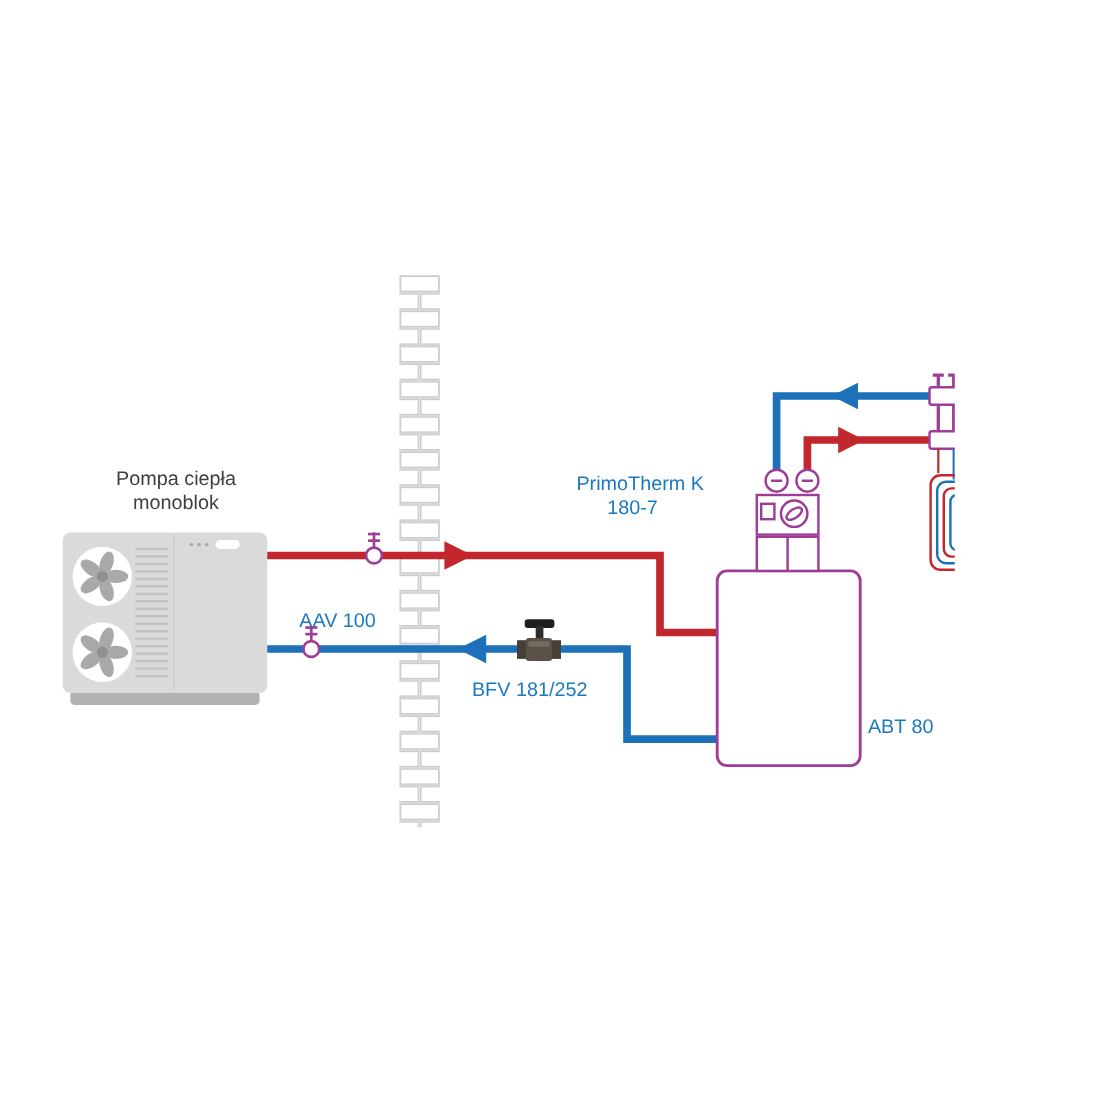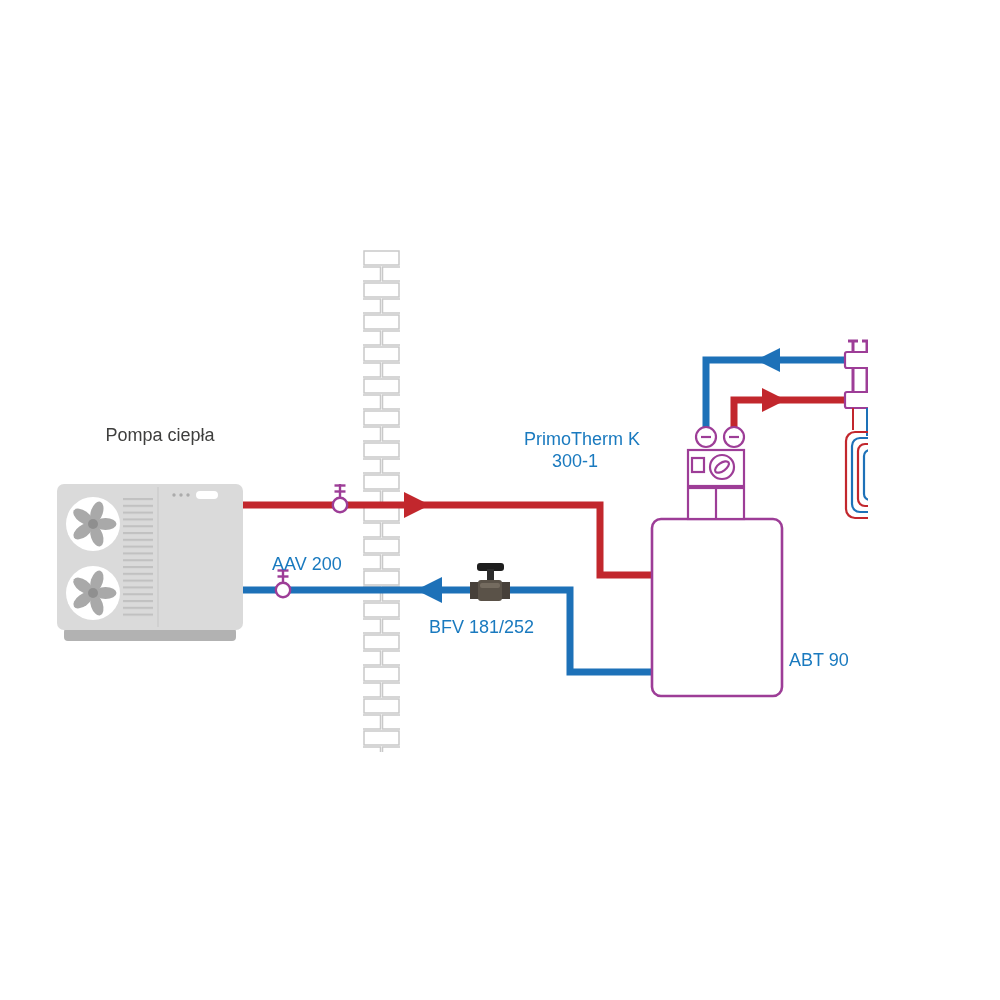--- a/index.html
+++ b/index.html
@@ -152,19 +152,20 @@
       <rect x="477" y="563" width="27" height="8" rx="3" fill="#1e1e1e"></rect>
       <rect x="487" y="569" width="7" height="13" fill="#2c2c2c"></rect>
       <rect x="470" y="582" width="10" height="17" fill="#474039"></rect>
       <rect x="500" y="582" width="10" height="17" fill="#474039"></rect>
       <rect x="478" y="580" width="24" height="21" rx="3" fill="#5a5248"></rect>
       <rect x="480" y="583" width="20" height="5" rx="2" fill="#746b5f"></rect>
     </g>
   </svg>
 
   <div class="lbl lbl-dark" style="left:60px;top:424px;width:200px">Pompa ciepła</div>
-  <div class="lbl" style="left:272px;top:553px">AAV 200</div>
+  <div class="lbl lbl-dark" style="left:60px;top:446px;width:200px">monoblok</div>
+  <div class="lbl" style="left:272px;top:553px">AAV 100</div>
   <div class="lbl" style="left:429px;top:616px">BFV 181/252</div>
   <div class="lbl" style="left:524px;top:428px">PrimoTherm K</div>
-  <div class="lbl" style="left:552px;top:450px">300-1</div>
-  <div class="lbl" style="left:789px;top:649px">ABT 90</div>
+  <div class="lbl" style="left:552px;top:450px">180-7</div>
+  <div class="lbl" style="left:789px;top:649px">ABT 80</div>
 
 </div>
 
 </body></html>

